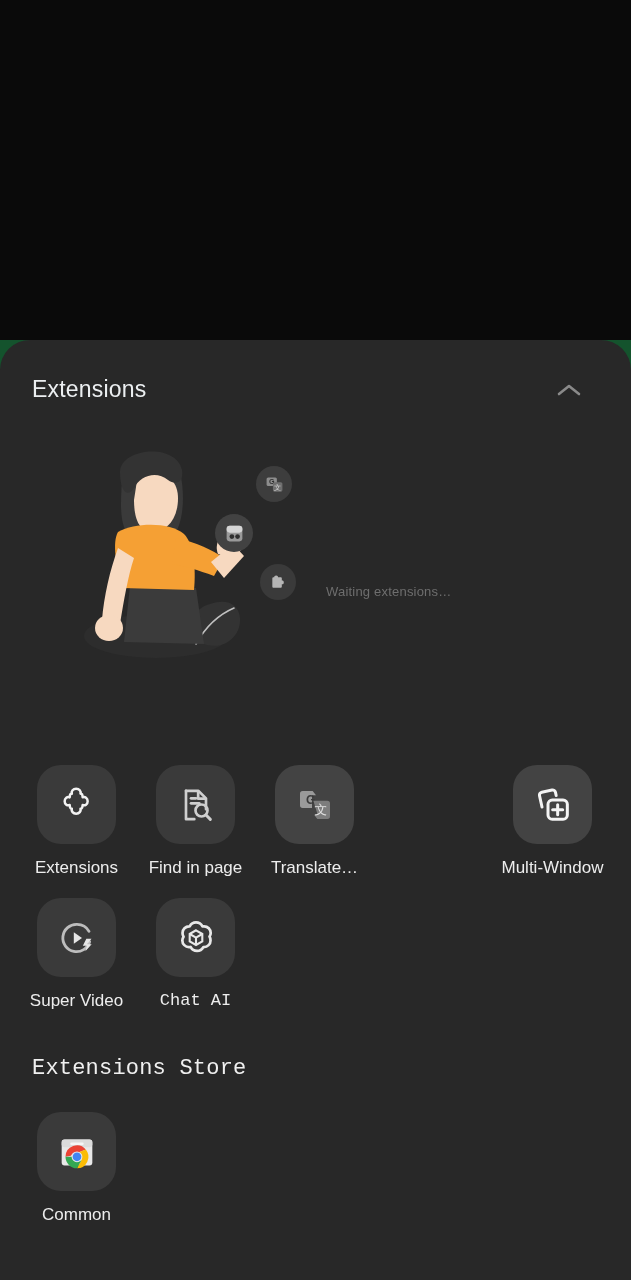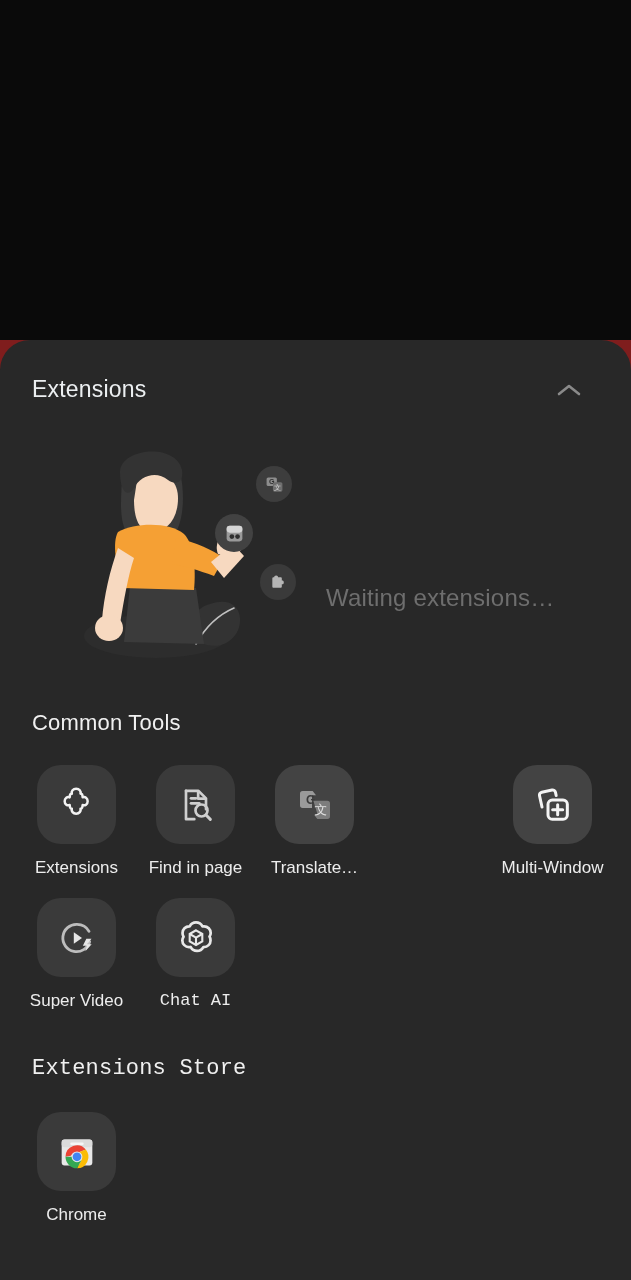--- a/index.html
+++ b/index.html
@@ -6,21 +6,21 @@
   html, body {
     width:631px; height:1280px;
     background:#0a0a0a;
     font-family:"Liberation Sans", sans-serif;
     overflow:hidden;
   }
 
   #screen {
     position:relative;
     width:631px; height:1044px;
-    background:#7f1d1d;
+    background:#14532d;
   }
 
   
   #backdrop {
     position:absolute; left:0; top:0; width:631px; height:340px;
     background:#0a0a0a;
   }
 
   
   #sheet {
@@ -47,21 +47,21 @@
   }
   .collapse-btn svg { display:block; }
 
   
   .illus-wrap {
     position:absolute; left:0; top:96px; width:631px; height:250px;
   }
   .illus { position:absolute; left:78px; top:0; width:240px; height:230px; }
   .waiting-text {
     position:absolute; left:326px; top:148px;
-    font-size:24px; color:#6e6e6e; letter-spacing:.2px;
+    font-size:13px; color:#6e6e6e; letter-spacing:.2px;
   }
 
   
   .chip {
     position:absolute;
     border-radius:50%;
     background:#3a3a3a;
     display:flex; align-items:center; justify-content:center;
   }
   .chip-a { left:256px; top:30px;  width:36px; height:36px; background:#3d3d3d; }
@@ -167,21 +167,20 @@
 
       <div class="chip chip-c">
         <svg width="19" height="19" viewBox="0 0 24 24">
           <path d="M9 3.2c1.8 0 2.6 1.1 2.4 2.3h3.2c1 0 1.6.6 1.6 1.5v2.6c1.3-.3 2.5.5 2.5 2.3s-1.2 2.6-2.5 2.3V17c0 1-.6 1.6-1.6 1.6H5.8c-1 0-1.6-.6-1.6-1.6V7c0-.9.6-1.5 1.6-1.5h.8C6.4 4.3 7.2 3.2 9 3.2z" fill="#b5b5b5"></path>
         </svg>
       </div>
 
       <div class="waiting-text">Waiting extensions…</div>
     </div>
 
-    <div class="section-title" style="top:370px;">Common Tools</div>
 
     <div class="grid" style="top:425px; height:300px;">
 
       <div class="cell" style="left:17px; top:0;">
         <div class="tile">
           <span>
             <svg width="40" height="40" viewBox="0 0 24 24">
               <path d="M11.5 2.2c1.9 0 3 1.5 2.6 3 .5-.1 1 .3 1.1.9l.2 1.3c1.4-.6 3 .4 3 2.3 0 1.9-1.6 2.9-3 2.3l-.2 1.3c-.1.6-.6 1-1.1.9.4 1.5-.7 3-2.6 3s-3-1.5-2.6-3c-.5.1-1-.3-1.1-.9l-.2-1.3c-1.4.6-3-.4-3-2.3 0-1.9 1.6-2.9 3-2.3l.2-1.3c.1-.6.6-1 1.1-.9-.4-1.5.7-3 2.6-3z" fill="none" stroke="#f2f2f2" stroke-width="1.5" stroke-linejoin="round"></path>
             </svg>
           </span>
@@ -278,19 +277,19 @@
               <g transform="translate(24,29)">
                 <path d="M-12 0a12 12 0 0 1 21.2-7.6L1.5 -4.4A6 6 0 0 0 -6.3 -1.2z" fill="#ea4335"></path>
                 <path d="M9.2 -7.6A12 12 0 0 1 0 12l4.6-8.4A6 6 0 0 0 1.5 -4.4z" fill="#fbbc05"></path>
                 <path d="M0 12A12 12 0 0 1 -12 0h9.5A6 6 0 0 0 4.6 3.6z" fill="#34a853"></path>
                 <circle cx="0" cy="0" r="5.1" fill="#4285f4"></circle>
                 <circle cx="0" cy="0" r="5.1" fill="none" stroke="#e8e8e8" stroke-width="1.1"></circle>
               </g>
             </svg>
           </span>
         </div>
-        <div class="label">Chrome</div>
+        <div class="label">Common</div>
       </div>
 
     </div>
 
   </div>
 </div>
 
 </body></html>

